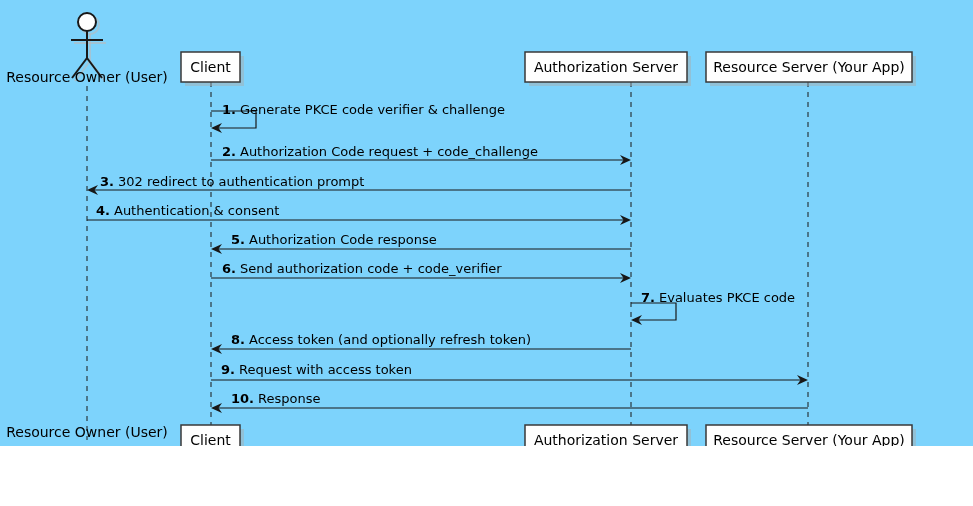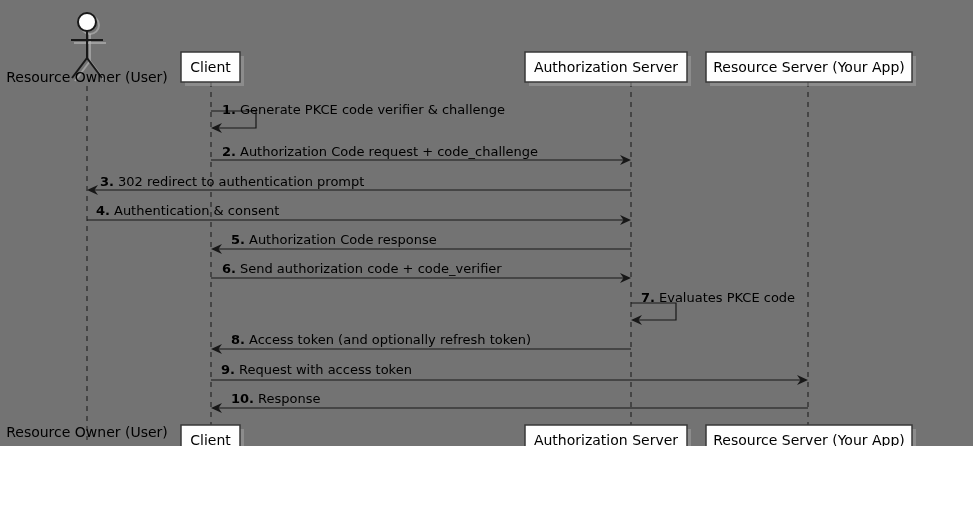--- a/index.html
+++ b/index.html
@@ -8,21 +8,21 @@
     padding: 0;
     background: #FFFFFF;
   }
   body {
     font-family: "DejaVu Sans", "Liberation Sans", sans-serif;
   }
   #diagram-root {
     position: relative;
     width: 973px;
     height: 446px;
-    background: #737373;
+    background: #7dd3fc;
     overflow: hidden;
   }
   #diagram-svg {
     position: absolute;
     left: 0;
     top: 0;
     width: 973px;
     height: 506px;
   }
   .lifeline {

